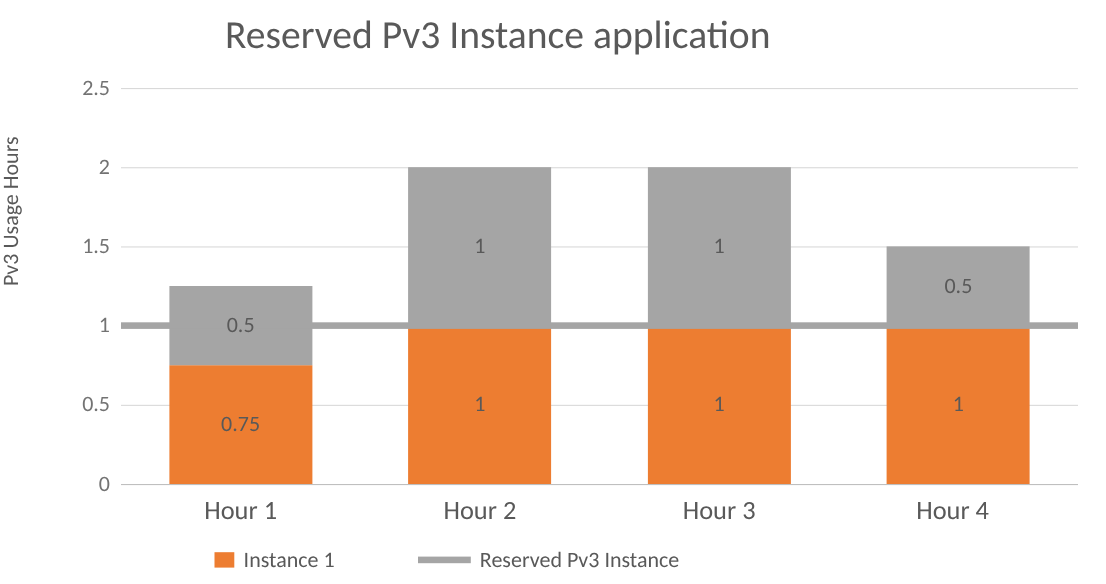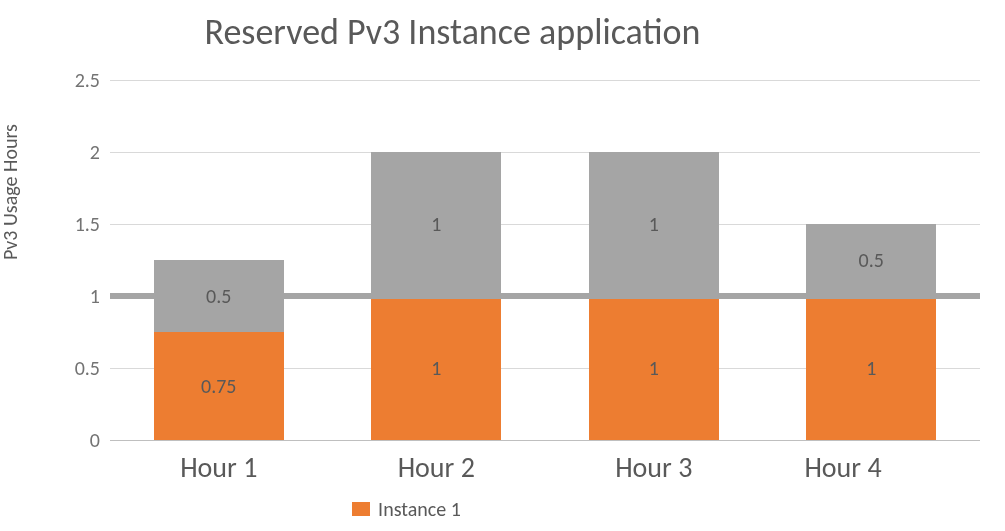--- a/index.html
+++ b/index.html
@@ -86,21 +86,21 @@
     position: absolute;
     left: 0;
     width: 100%;
     height: 6px;
     background: #a5a5a5;
     transform: translateY(-50%);
   }
   .xtick {
     position: absolute;
     top: 370px;
-    font-size: 28px;
+    font-size: 24px;
     color: #595959;
     transform: translateX(-50%);
     white-space: nowrap;
   }
   .legend {
     position: absolute;
     bottom: 10px;
     left: 0;
     width: 813px;
     display: flex;
@@ -183,24 +183,28 @@
       <span class="data-label" style="left:543.75px; top:288px;">1</span>
       <span class="data-label" style="left:543.75px; top:144px;">1</span>
 
       <span class="data-label" style="left:761.25px; top:288px;">1</span>
       <span class="data-label" style="left:761.25px; top:180px;">0.5</span>
     </div>
 
     <div class="xtick" style="left:108.75px">Hour 1</div>
     <div class="xtick" style="left:326.25px">Hour 2</div>
     <div class="xtick" style="left:543.75px">Hour 3</div>
-    <div class="xtick" style="left:733px">Hour 4</div>
+    <div class="xtick" style="left:756px">Hour 4</div>
 
   </div>
 
   <div class="legend">
     <div class="legend-item">
       <span class="swatch orange"></span>
       <span>Instance 1</span>
     </div>
+    <div class="legend-item">
+      <span class="swatch line"></span>
+      <span>Reserved Pv3 Instance</span>
+    </div>
   </div>
 
 </div>
 
 </body></html>

